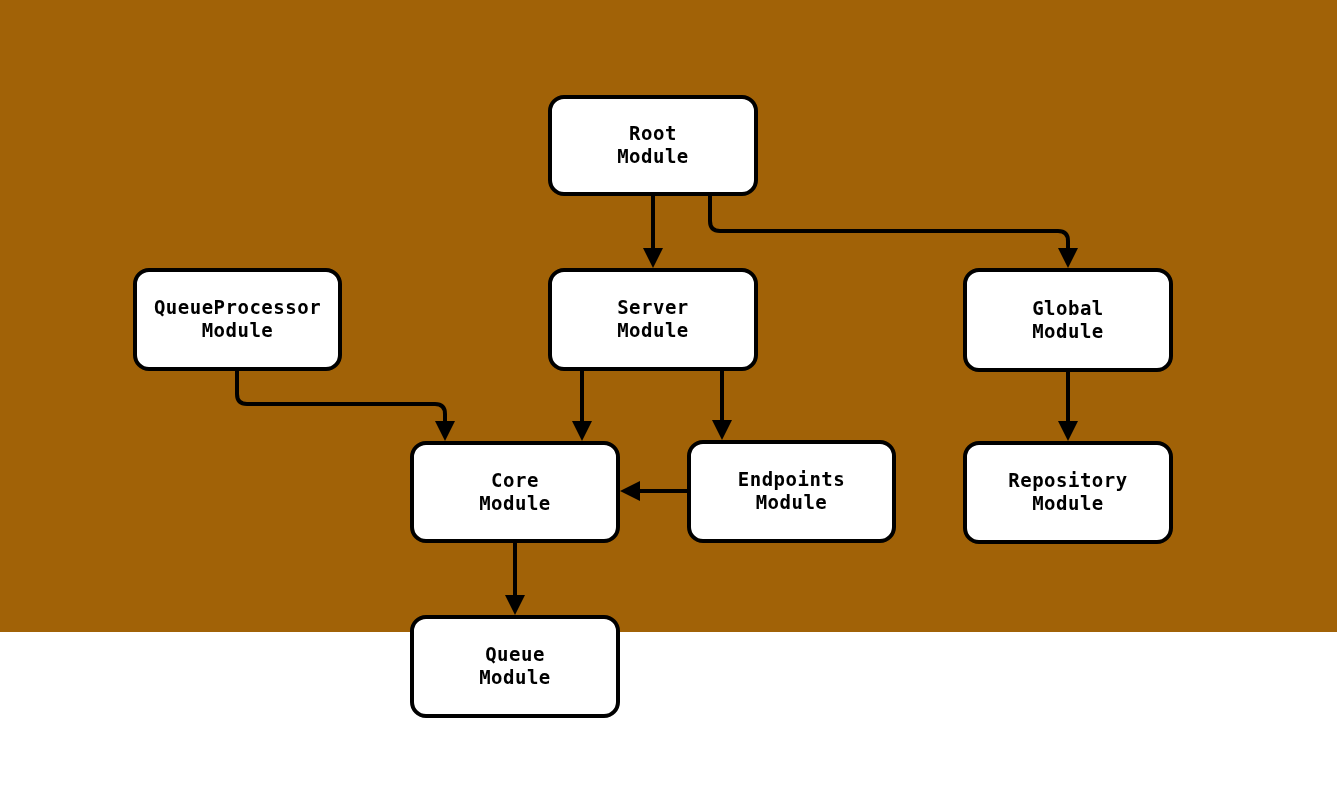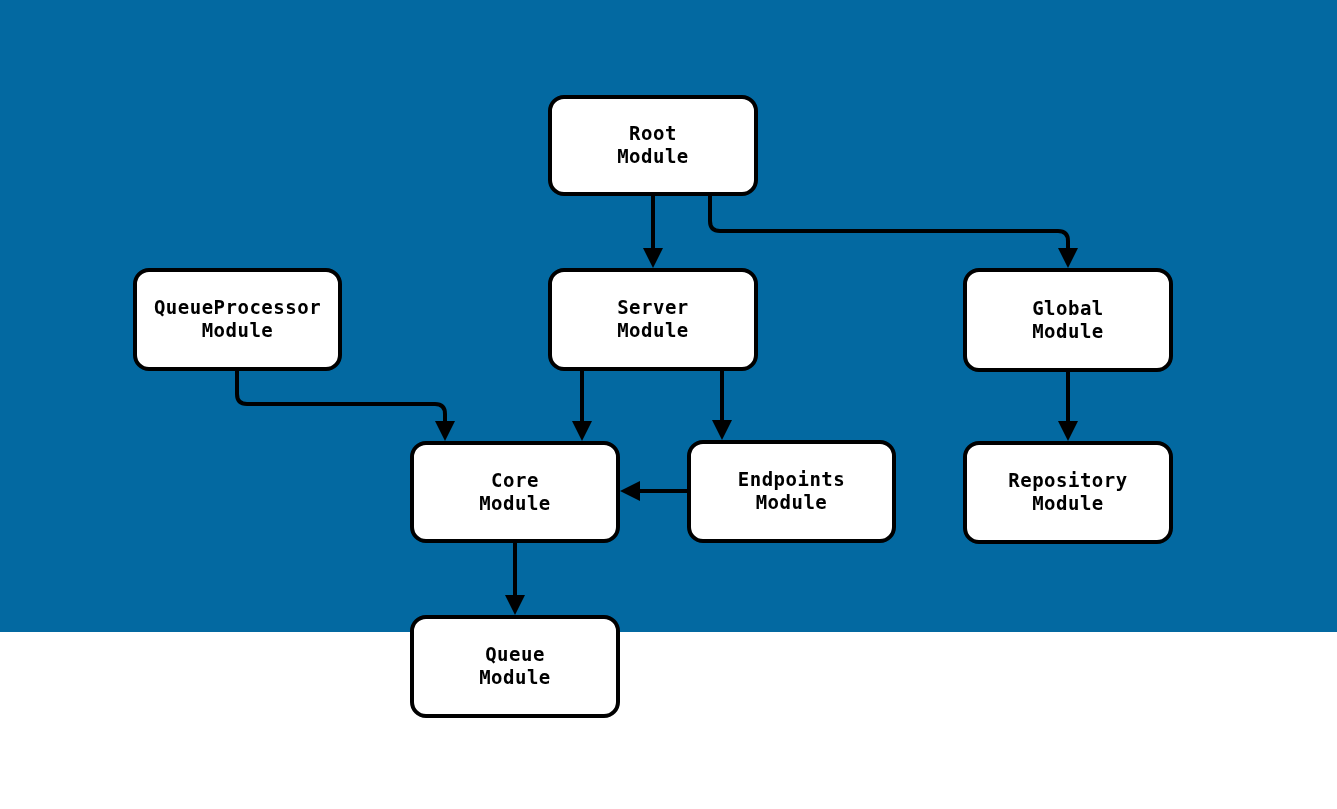--- a/index.html
+++ b/index.html
@@ -10,21 +10,21 @@
   body {
     width: 1337px;
     height: 809px;
     overflow: hidden;
     font-family: "DejaVu Sans Mono", monospace;
   }
   #diagram-root {
     position: relative;
     width: 1337px;
     height: 632px;
-    background: #0369a1;
+    background: #a16207;
   }
   #diagram-svg {
     display: block;
     width: 1337px;
     height: 809px;
   }
   .node-box {
     fill: #ffffff;
     stroke: #000000;
     stroke-width: 4;

